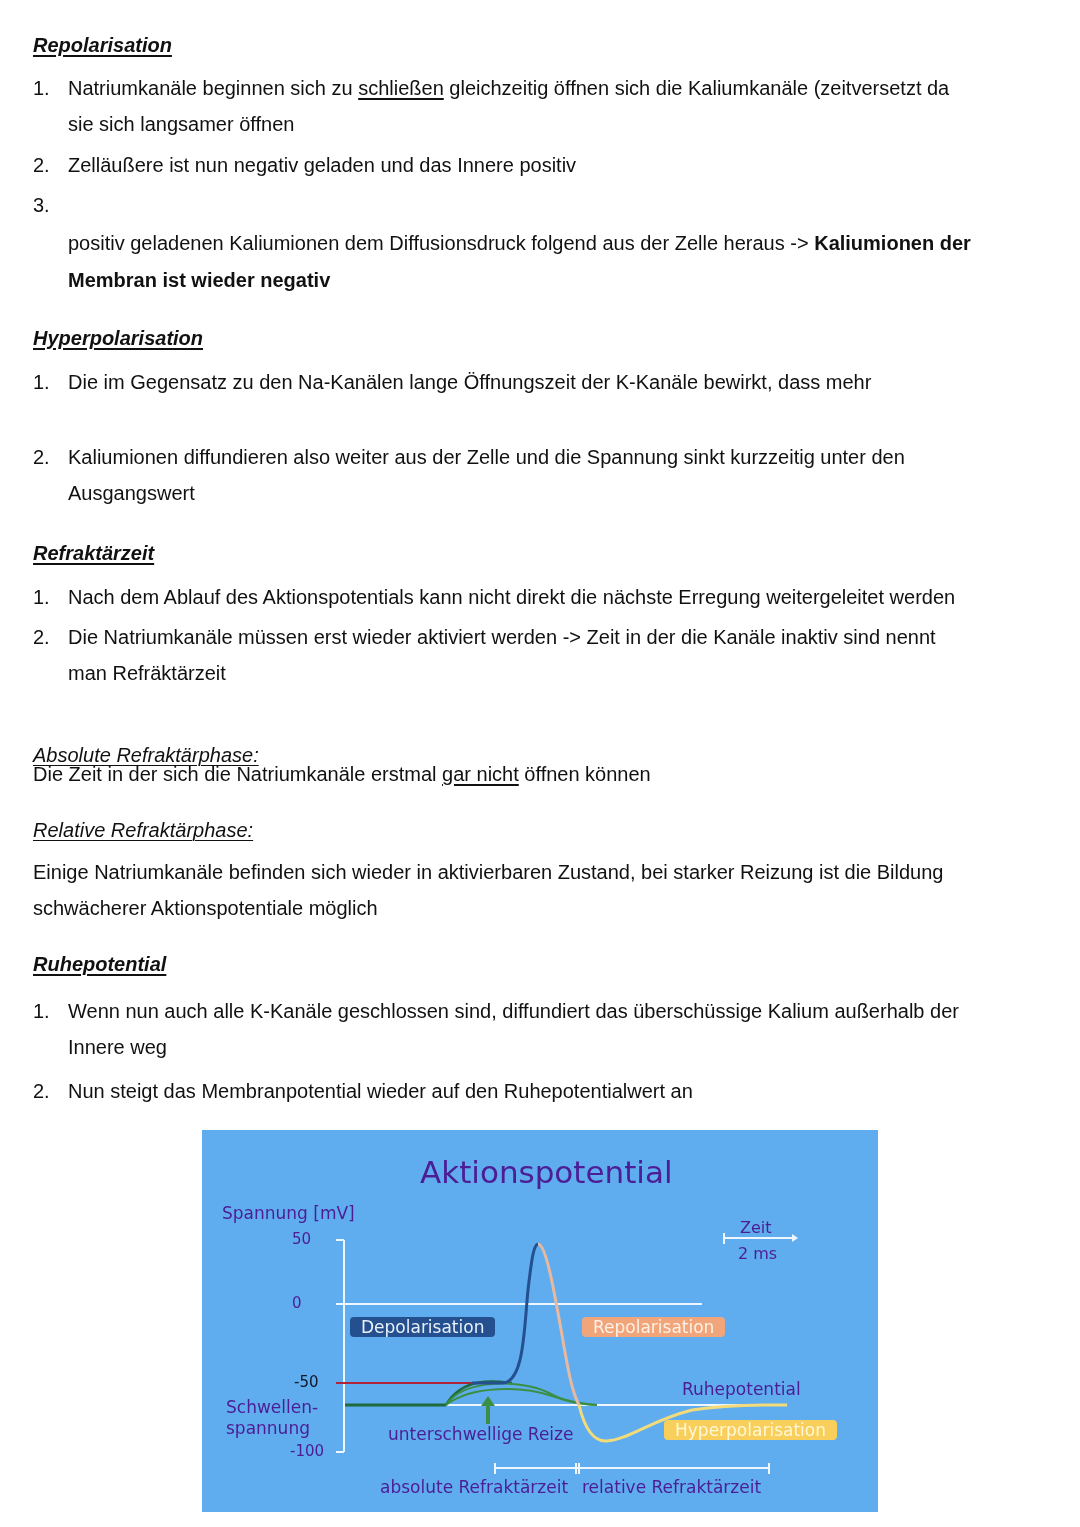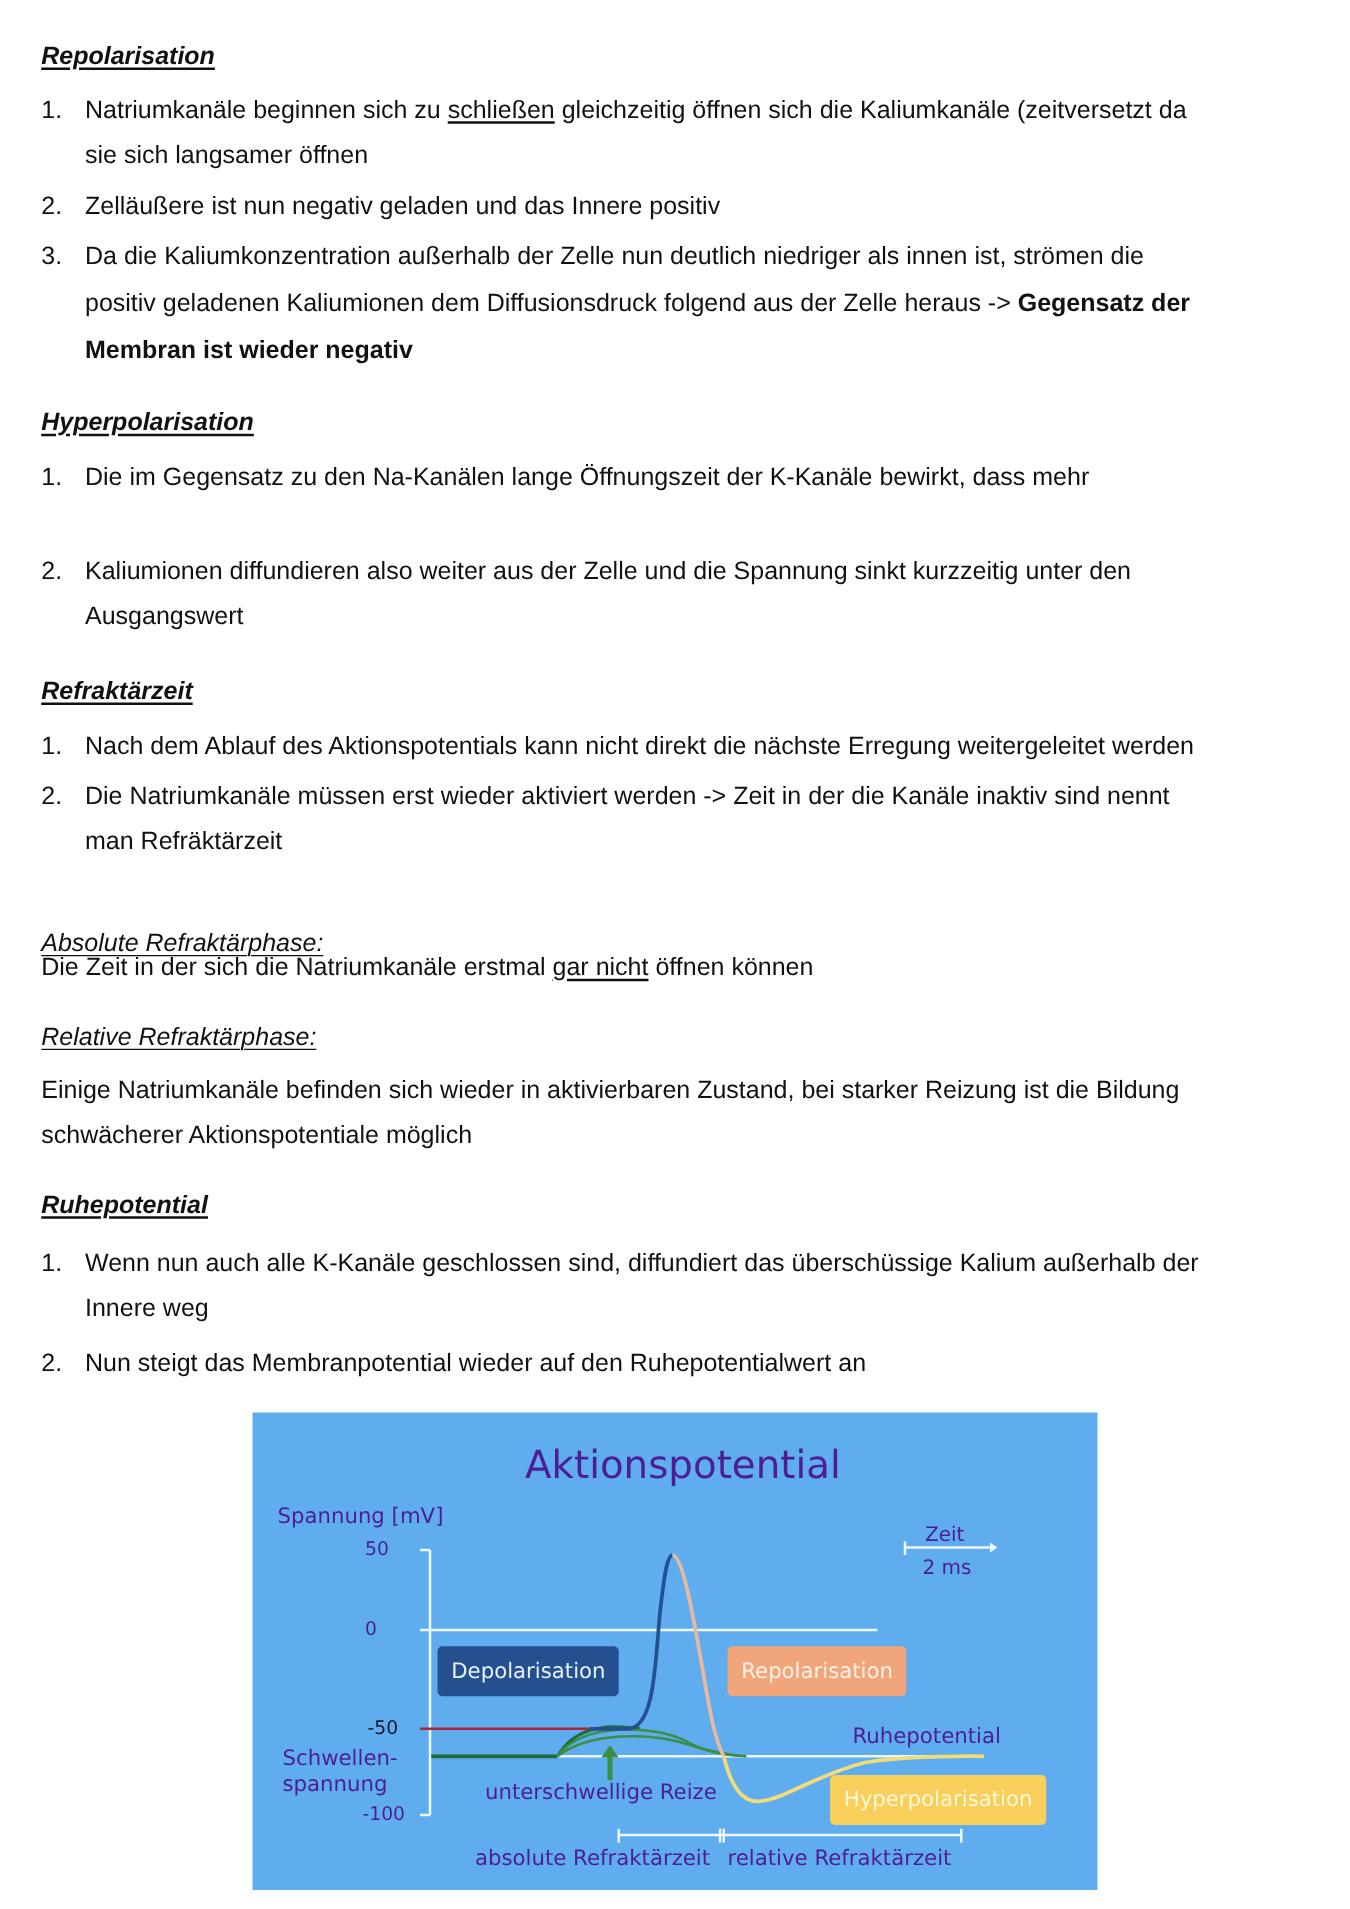--- a/index.html
+++ b/index.html
@@ -27,21 +27,21 @@
   .fig { position: absolute; left: 202px; top: 1130px; width: 676px; height: 382px; background: #5fadee; overflow: hidden; }
   .fig svg { position: absolute; left: 0; top: 0; }
   .ft { position: absolute; font-family: "DejaVu Sans", sans-serif; color: #4c1d95; white-space: nowrap; }
   .title { left: 218px; top: 24px; font-size: 31px; }
   .ylabel { left: 20px; top: 73px; font-size: 17px; }
   .tick { font-size: 15px; text-align: left; width: 40px; }
   .tick.red { color: #0f172a; }
   .zeit { left: 538px; top: 88px; font-size: 16px; }
   .zeit2 { left: 536px; top: 114px; font-size: 16px; }
   .schw { left: 24px; top: 231px; font-size: 17px; line-height: 21px; margin-top: 36px; }
-  .box { position: absolute; font-family: "DejaVu Sans", sans-serif; font-size: 17px; padding: 10px 11px; border-radius: 4px; white-space: nowrap; }
+  .box { position: absolute; font-family: "DejaVu Sans", sans-serif; font-size: 17px; padding: 0 11px; border-radius: 4px; white-space: nowrap; }
   .depol { left: 148px; top: 187px; background: #25508f; color: #e8f0fa; }
   .repol { left: 380px; top: 187px; background: #f0a57a; color: #fdf0e6; }
   .hyper { left: 462px; top: 290px; background: #f7cf5a; color: #fff7d8; }
   .ruhe { left: 480px; top: 249px; font-size: 17px; }
   .unter { left: 186px; top: 294px; font-size: 17px; }
   .abs { left: 178px; top: 347px; font-size: 17px; }
   .rel { left: 380px; top: 347px; font-size: 17px; }
 </style>
 </head>
 <body>
@@ -59,22 +59,22 @@
   </div>
 
   <div class="li" style="top:147px;">
     <span class="num">2.</span>
     <div class="txt">Zelläußere ist nun negativ geladen und das Innere positiv</div>
   </div>
 
   <div class="li" style="top:187px; line-height:37.5px;">
     <span class="num">3.</span>
     <div class="txt">
-      <span>Da die Kaliumkonzentration außerhalb der Zelle nun deutlich niedriger als innen ist, strömen die</span><br>
-      <span>positiv geladenen Kaliumionen dem Diffusionsdruck folgend aus der Zelle heraus -&gt; </span><span class="b">Gegensatz der</span><br>
+      <br>
+      <span>positiv geladenen Kaliumionen dem Diffusionsdruck folgend aus der Zelle heraus -&gt; </span><span class="b">Kaliumionen der</span><br>
       <span class="b">Membran ist wieder negativ</span>
     </div>
   </div>
 
   <div class="h" style="top:327px;">Hyperpolarisation</div>
 
   <div class="li" style="top:364px;">
     <span class="num">1.</span>
     <div class="txt">
       <span>Die im Gegensatz zu den Na-Kanälen lange Öffnungszeit der K-Kanäle bewirkt, dass mehr</span><br>

